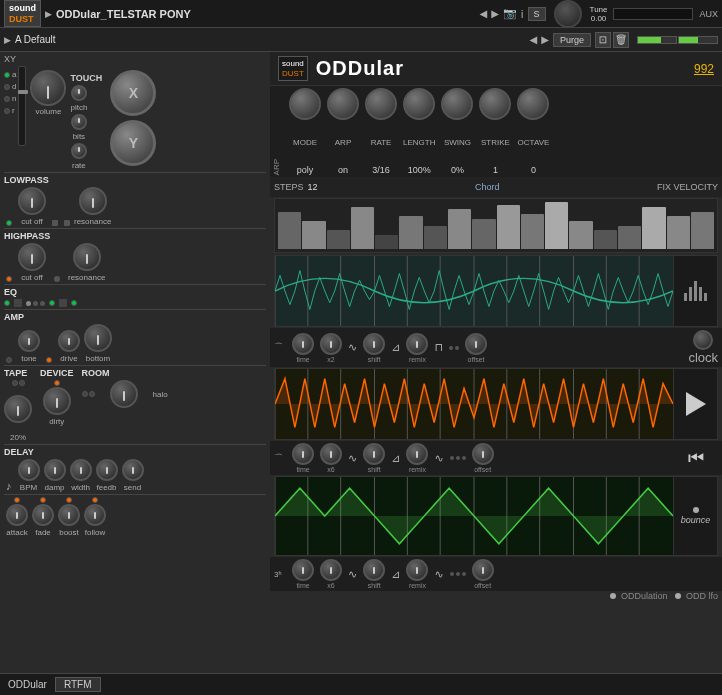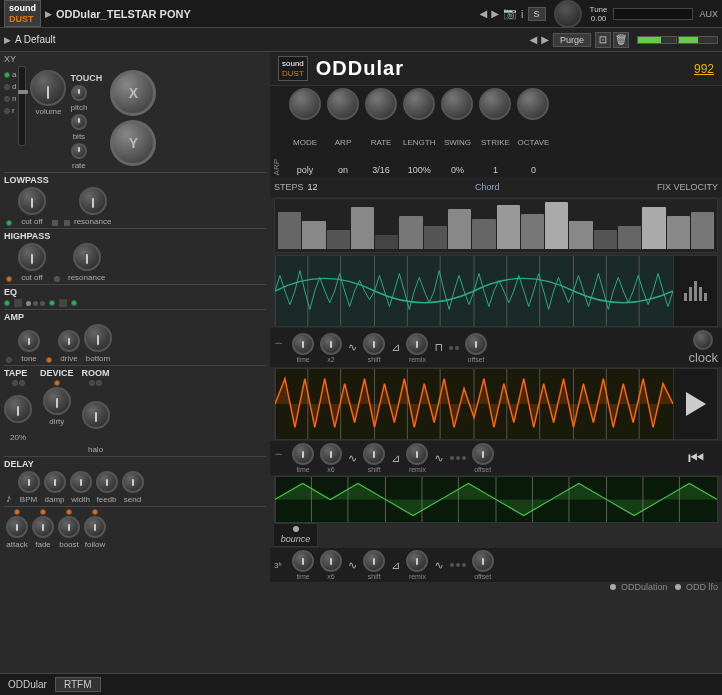--- a/index.html
+++ b/index.html
@@ -523,21 +523,21 @@
           <div>
             <div class="lp-section-title">DEVICE</div>
             <div style="display:flex;flex-direction:column;align-items:center;gap:1px;">
               <div class="led orange"></div>
               <div class="knob knob-md"></div>
               <span class="knob-label">dirty</span>
             </div>
           </div>
           <div>
             <div class="lp-section-title">ROOM</div>
-            <div style="display:flex;flex-direction:column;align-items:center;gap:15px;">
+            <div style="display:flex;flex-direction:row;align-items:center;gap:15px;">
               <div style="display:flex;gap:1px;">
                 <div class="led"></div>
                 <div class="led"></div>
               </div>
               <div class="knob knob-md"></div>
               <span class="knob-label">halo</span>
             </div>
           </div>
         </div>
       </div>
@@ -806,21 +806,21 @@
           <div style="width:4px;height:4px;background:#555;border-radius:50%;"></div>
         </div>
         <div class="small-knob-grp">
           <div class="knob knob-sm"></div>
           <span class="small-knob-lbl">offset</span>
         </div>
 
         <div style="width:44px;display:flex;align-items:center;justify-content:center;margin-left:auto;cursor:pointer;font-size:18px;color:#ccc;">⏮</div>
       </div>
 
-      <div style="display:flex;margin:1px 4px;height:71px;flex-direction:column;">
+      <div style="display:flex;margin:1px 4px;height:80px;">
         <div style="flex:1;background:#1a1a1a;border:1px solid #333;overflow:hidden;">
           <svg viewBox="0 0 400 70" preserveAspectRatio="none" style="width:100%;height:100%;">
             <rect width="400" height="70" fill="#0a1a0a"></rect>
             <line x1="0" y1="0" x2="0" y2="70" class="vline"></line>
             <line x1="33" y1="0" x2="33" y2="70" class="vline"></line>
             <line x1="66" y1="0" x2="66" y2="70" class="vline"></line>
             <line x1="100" y1="0" x2="100" y2="70" class="vline"></line>
             <line x1="133" y1="0" x2="133" y2="70" class="vline"></line>
             <line x1="166" y1="0" x2="166" y2="70" class="vline"></line>
             <line x1="200" y1="0" x2="200" y2="70" class="vline"></line>

